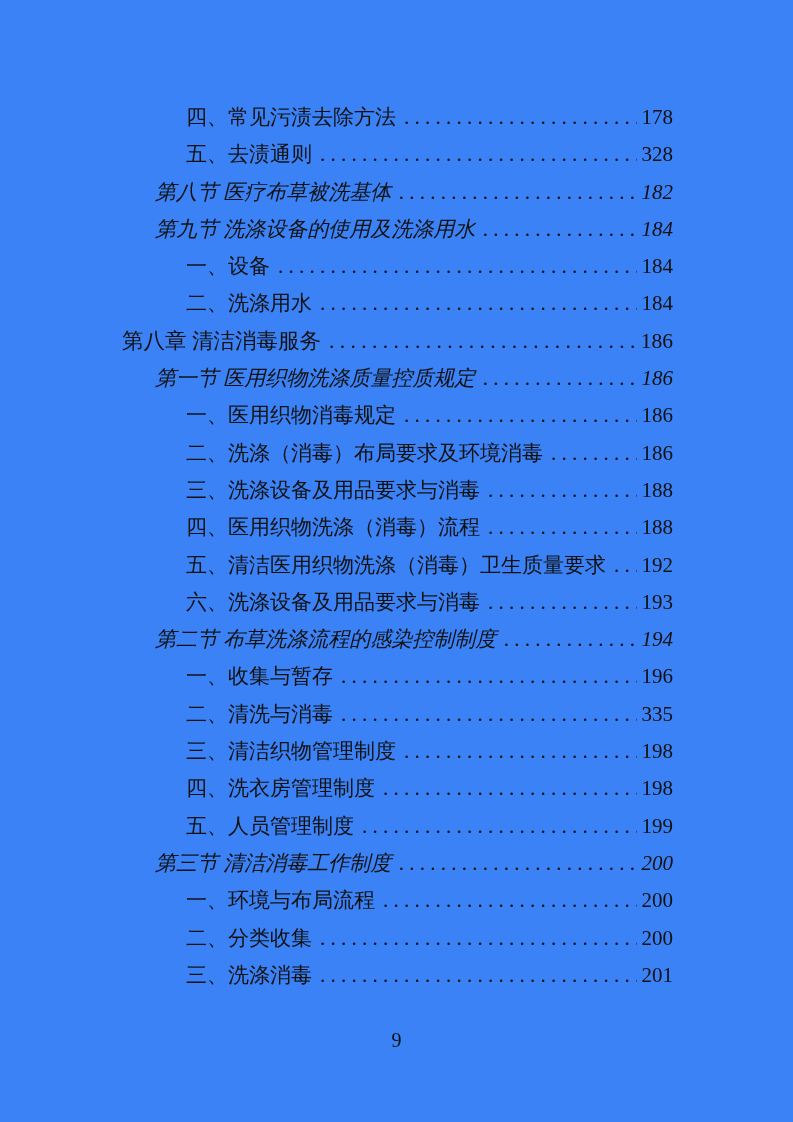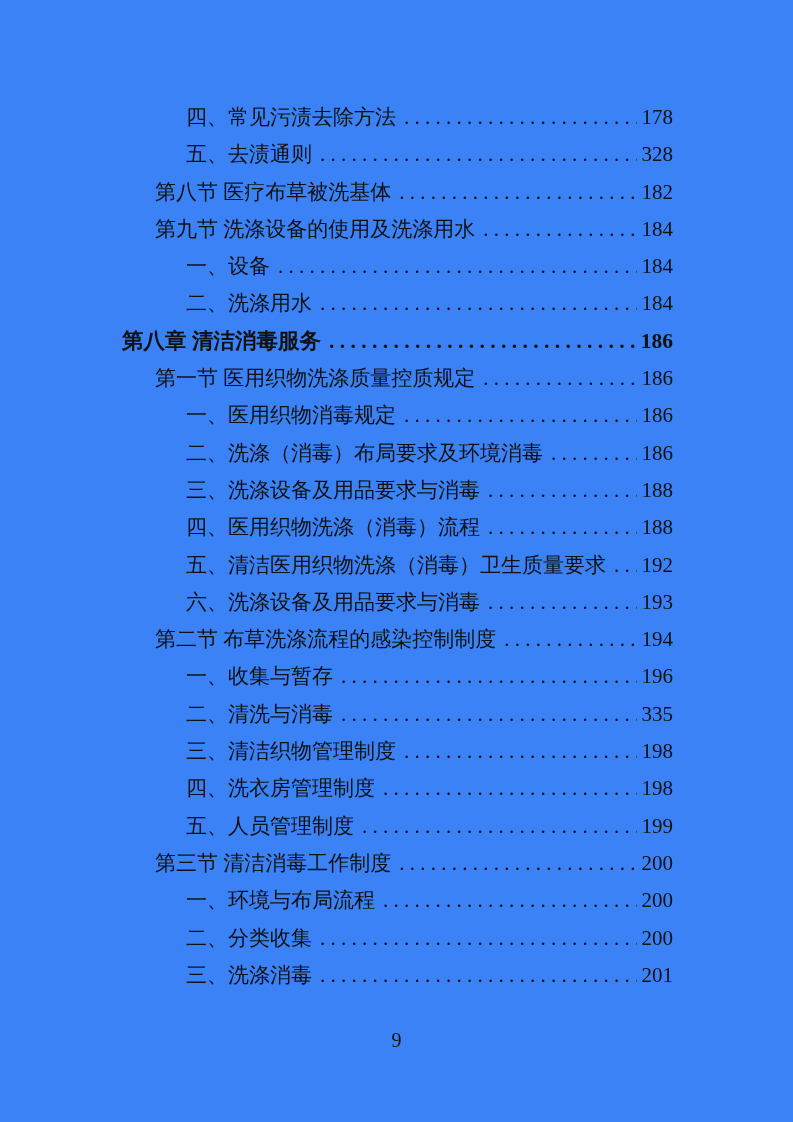--- a/index.html
+++ b/index.html
@@ -20,23 +20,23 @@
     top: 99px;
     width: 551px;
   }
   .toc-row {
     display: flex;
     width: 100%;
     font-size: 21px;
     line-height: 37.3px;
     white-space: nowrap;
   }
-  .toc-row.level-1 { padding-left: 33px; }
+  .toc-row.level-1 { padding-left: 33px; font-style: italic; }
   .toc-row.level-2 { padding-left: 64px; }
-  .toc-row.bold { font-weight: 700; font-size: 21.5px; }
+  .toc-row.bold { font-weight: 400; font-size: 21.5px; }
   .toc-title { flex: 0 0 auto; }
   .toc-dots {
     flex: 1 1 auto;
     overflow: hidden;
     white-space: nowrap;
     margin: 0 2px 0 8px;
     min-width: 10px;
   }
   .toc-dots::after {
     content: ". . . . . . . . . . . . . . . . . . . . . . . . . . . . . . . . . . . . . . . . . . . . . . . . . . . . . . . . . . . . . . . . . . . . . . . . . . . .";

